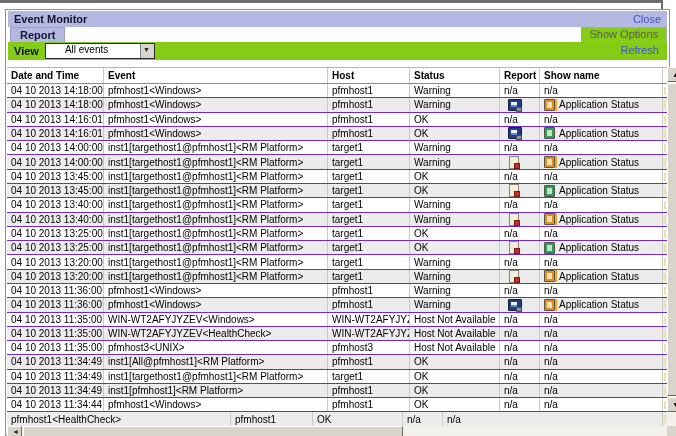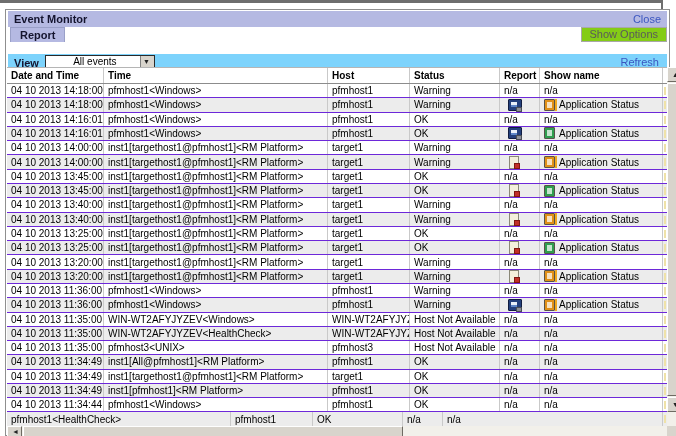--- a/index.html
+++ b/index.html
@@ -15,26 +15,26 @@
             padding:0 6px;font-size:11px;}
   .title{font-weight:bold;color:#14142e;}
   .spacer{flex:1;}
   .link{color:#3b56c0;font-size:11px;cursor:pointer;}
   .tabrow{position:relative;margin:0 2px;height:15px;background:#fff;}
   .tab{position:absolute;left:2px;top:0;height:14px;line-height:14px;padding:0 9px;
        background:#b5b9e2;font-size:11px;font-weight:bold;color:#14142e;
        border:1px solid #9aa0c8;border-bottom:none;}
   .show-options{position:absolute;right:0;top:0;height:13px;line-height:13px;padding:0 8px;
        background:#84cc16;border:1px solid #a8a8a8;color:#5a5a5a;font-size:11px;cursor:pointer;}
-  .viewrow{position:relative;margin:12px 2px;height:18px;background:#7dd3fc;display:flex;
-           align-items:center;padding:0 6px;font-size:11px;text-align:center;}
+  .viewrow{position:relative;margin:0 2px;height:18px;background:#84cc16;display:flex;
+           align-items:center;padding:0 6px;font-size:11px;}
   .view-label{font-weight:bold;color:#14142e;}
   .combo{margin-left:6px;width:108px;height:14px;background:#fff;border:1px solid #2a2a2a;
          display:flex;align-items:stretch;cursor:pointer;}
-  .combo-text{flex:1;font-size:10px;line-height:12px;padding-left:4px;overflow:hidden;white-space:nowrap;}
+  .combo-text{flex:1;font-size:10px;line-height:12px;padding-left:19px;overflow:hidden;white-space:nowrap;}
   .combo-btn{width:13px;background:#d8d4cc;border-left:1px solid #808080;position:relative;}
   .combo-btn::before{content:'▼';position:absolute;left:2px;top:2px;font-size:7px;color:#222;}
   .refresh{position:absolute;right:8px;top:2px;}
   
   .table-area{position:absolute;left:1px;top:57px;width:663px;bottom:0;padding-left:12px;}
   .grid{position:absolute;left:0;top:0;right:15px;height:359px;overflow:hidden;border-top:1px solid #b5b5b5;}
   .thead{display:flex;height:16px;box-sizing:border-box;background:#fff;font-size:10px;font-weight:bold;
          border-bottom:1px solid #8c8c8c;}
   .trow{display:flex;height:14.29px;box-sizing:border-box;font-size:10px;border-bottom:1px solid #6d28d9;}
   .trow.alt{background:#ececec;}
@@ -103,21 +103,21 @@
         <span class="combo-text">All events</span>
         <span class="combo-btn"></span>
       </span>
       <span class="link refresh">Refresh</span>
     </div>
 
     <div class="table-area">
       <div class="grid">
         <div class="thead">
             <div class="cell col0">Date and Time</div>
-            <div class="cell col1">Time</div>
+            <div class="cell col1">Event</div>
             <div class="cell col2">Host</div>
             <div class="cell col3">Status</div>
             <div class="cell col4">Report</div>
             <div class="cell col5">Show name</div>
             <div class="cell cut"></div>
           </div>
         <div class="tbody">
             <div class="trow">
               <div class="cell col0">04 10 2013 14:18:00</div>
               <div class="cell col1">pfmhost1&lt;Windows&gt;</div>

